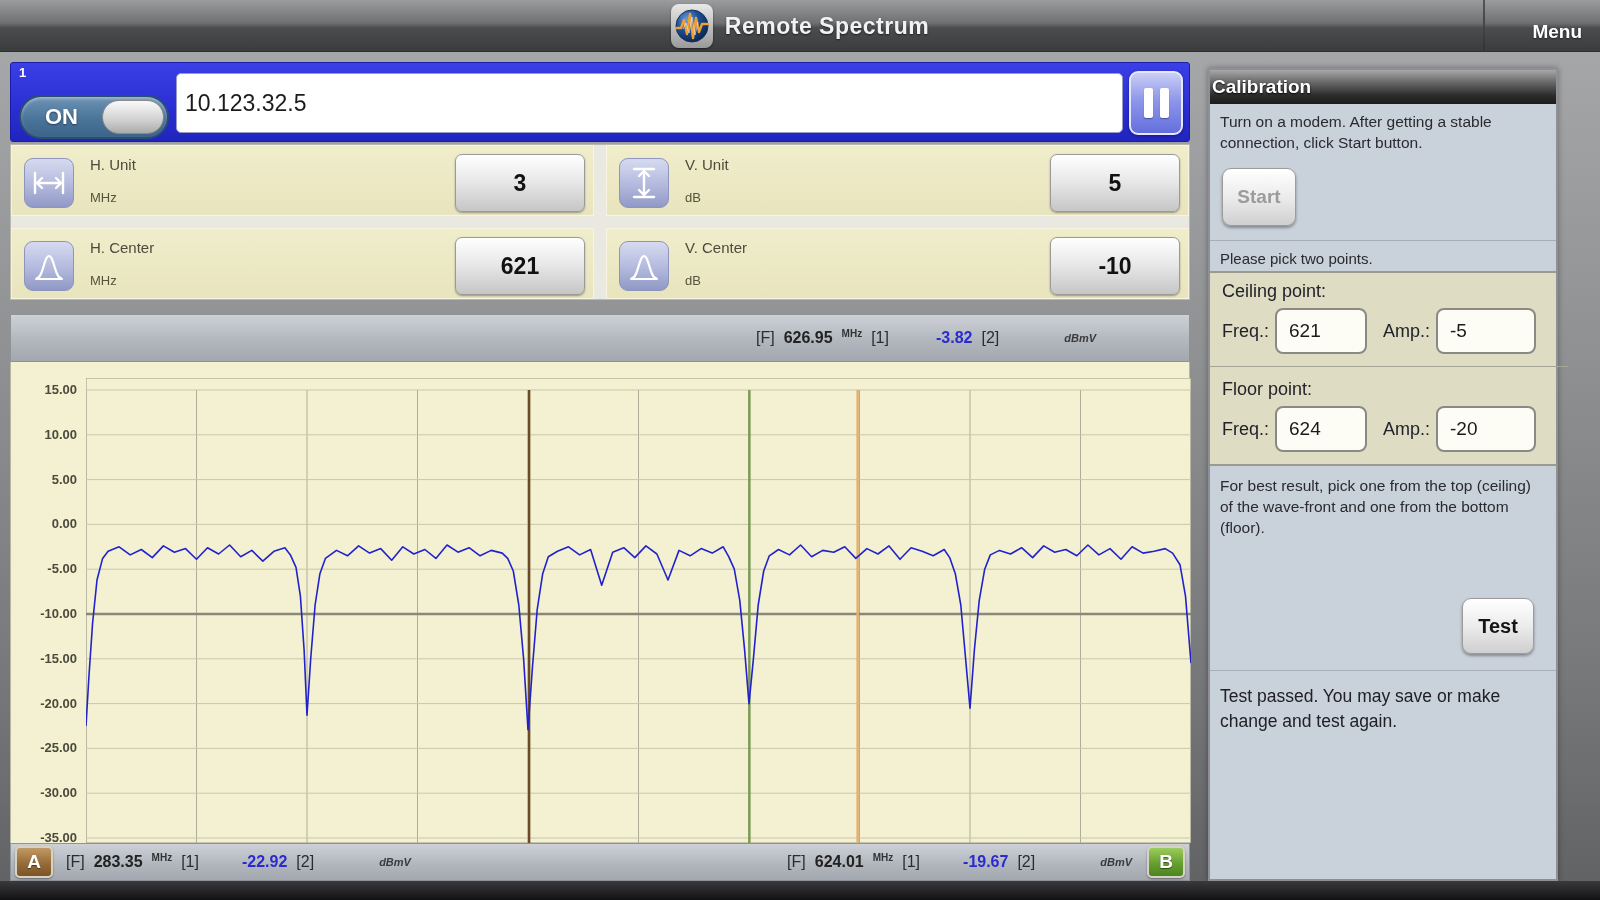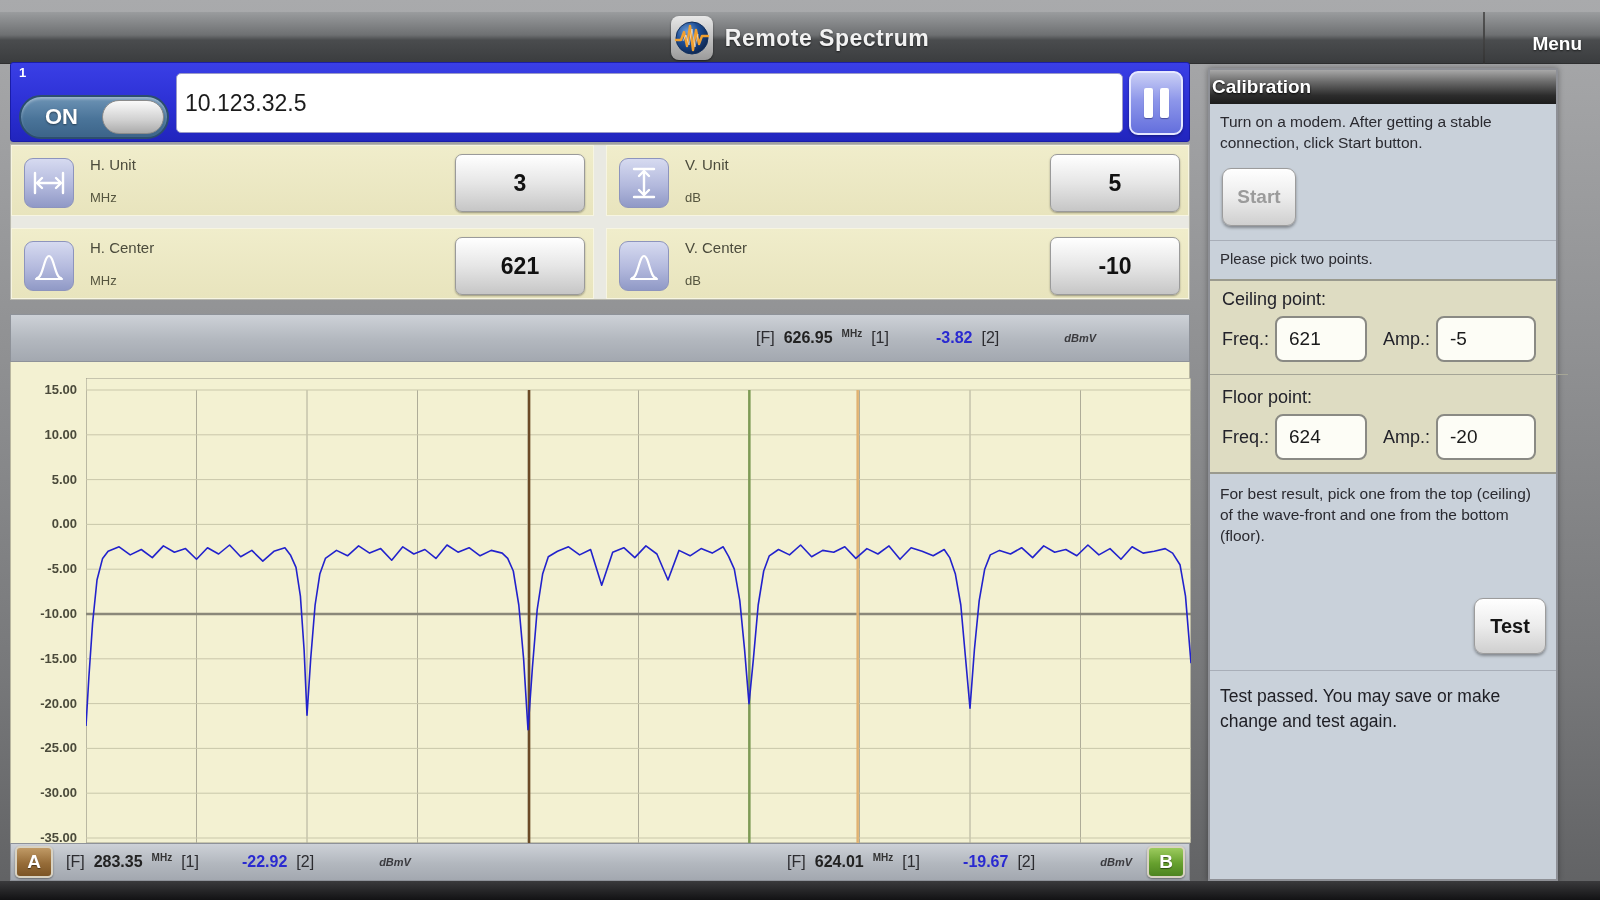--- a/index.html
+++ b/index.html
@@ -1,21 +1,21 @@
 <!DOCTYPE html>
 <html><head>
 <meta charset="utf-8">
 <style>
   * { margin:0; padding:0; box-sizing:border-box; }
   html,body { width:1600px; height:900px; overflow:hidden; }
   body { font-family:"Liberation Sans", sans-serif; background:linear-gradient(180deg,#a9aaac 0%,#8f9092 40%,#77787a 75%,#606163 100%); position:relative; }
   #stage { position:absolute; inset:0; width:1600px; height:900px; }
 
   
-  .titlebar { position:absolute; left:0; top:12px; width:1600px; height:52px;
+  .titlebar { position:absolute; left:0; top:0; width:1600px; height:52px;
     background:linear-gradient(180deg,#9a9c9e 0%,#6e7072 45%,#4a4c4e 55%,#3a3c3e 100%);
     border-bottom:1px solid #2e2f30;text-align:right; }
   .title-group { position:absolute; left:0; top:0; width:100%; height:52px; display:flex; align-items:center; justify-content:center; gap:12px; }
   .logo-tile { width:42px; height:44px; border-radius:8px; background:linear-gradient(180deg,#e8e8e8,#9a9a9a); box-shadow:0 1px 2px rgba(0,0,0,.5); display:flex; align-items:center; justify-content:center; }
   .app-title { color:#f2f2f2; font-size:23px; font-weight:bold; text-shadow:0 1px 2px rgba(0,0,0,.6); letter-spacing:.5px; }
   .menu-divider { position:absolute; left:1483px; top:0; width:2px; height:52px; background:linear-gradient(180deg,#555,#333); }
   .menu-btn { position:absolute; right:18px; top:0; height:63px; display:flex; align-items:center; color:#fff; font-size:19px; font-weight:bold; text-shadow:0 1px 2px rgba(0,0,0,.6); cursor:pointer; }
 
   
   .conn-bar { position:absolute; left:10px; top:62px; width:1180px; height:80px;
@@ -71,29 +71,29 @@
   .cal-panel { position:absolute; left:1208px; top:68px; width:350px; height:813px; border:2px solid #8e9096; background:#c9d1da; box-shadow:0 0 6px rgba(0,0,0,.35); }
   .cal-header { height:34px; background:linear-gradient(180deg,#a8a8a8 0%,#6a6a6a 35%,#2c2c2c 75%,#1c1c1c 100%);
     color:#fff; font-size:19px; font-weight:bold; display:flex; align-items:center; padding-left:2px; text-shadow:0 1px 2px #000; }
   .cal-body { position:relative; height:777px; padding:8px 10px 0 10px; color:#26262c; }
   .cal-text { font-size:15.5px; line-height:1.35; color:#2a2a30; }
   .cal-btn { border-radius:9px; background:linear-gradient(180deg,#ffffff 0%,#ececec 50%,#cfcfcf 100%);
     border:1px solid #9c9c9c; box-shadow:0 2px 3px rgba(0,0,0,.35); font-family:"Liberation Sans", sans-serif;
     font-weight:bold; color:#151515; cursor:pointer; }
   .cal-btn.start { width:74px; height:58px; font-size:19px; color:#9b9b9b; margin:14px 0 12px 2px; }
   .cal-sep { border-top:1px solid #a8aeb8; margin:2px -10px 8px -10px; }
-  .points-box { margin:10px -10px 0 -10px; background:#dedcc2; border-top:2px solid #9a9a8e; border-bottom:2px solid #9a9a8e; padding:8px 0 12px 12px; }
+  .points-box { margin:2px -10px 0 -10px; background:#dedcc2; border-top:2px solid #9a9a8e; border-bottom:2px solid #9a9a8e; padding:8px 0 12px 12px; }
   .pt-title { font-size:18px; color:#22222a; margin-bottom:6px; }
   .pt-row { display:flex; align-items:center; gap:6px; }
   .pt-label { font-size:18px; color:#22222a; }
   .pt-input { width:92px; height:46px; border:2px solid #8a8a84; border-radius:8px; background:#fdfdf6;
     font-family:"Liberation Sans", sans-serif; font-size:19px; color:#1a1a1a; padding-left:12px; }
   .pt-input.amp { width:100px; }
   .pt-divider { border-top:1px solid #a5a596; margin:12px -12px; }
-  .cal-btn.test { position:absolute; right:10px; top:494px; width:72px; height:56px; font-size:20px; }
+  .cal-btn.test { position:absolute; right:22px; top:494px; width:72px; height:56px; font-size:20px; }
   .sep-test { position:absolute; left:0; right:0; top:566px; border-top:1px solid #a8aeb8; }
   .result-text { position:absolute; left:10px; top:580px; width:320px; font-size:17.5px; line-height:1.4; color:#202026; }
   .bottom-btns { position:absolute; right:8px; bottom:10px; display:flex; gap:8px; }
   .cal-btn.save, .cal-btn.exit { width:80px; height:58px; font-size:20px; }
 
   .footer-strip { position:absolute; left:0; top:881px; width:1600px; height:19px; background:linear-gradient(180deg,#3a3a3c,#121214); }
 </style>
 </head>
 <body>
 

